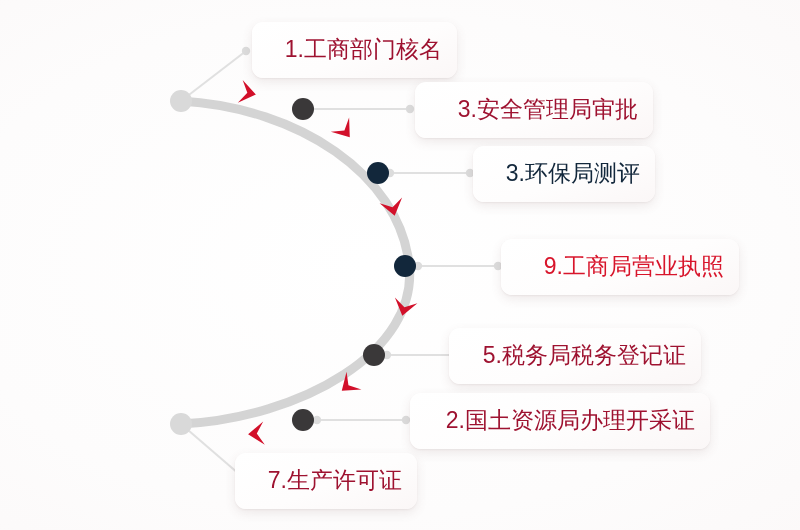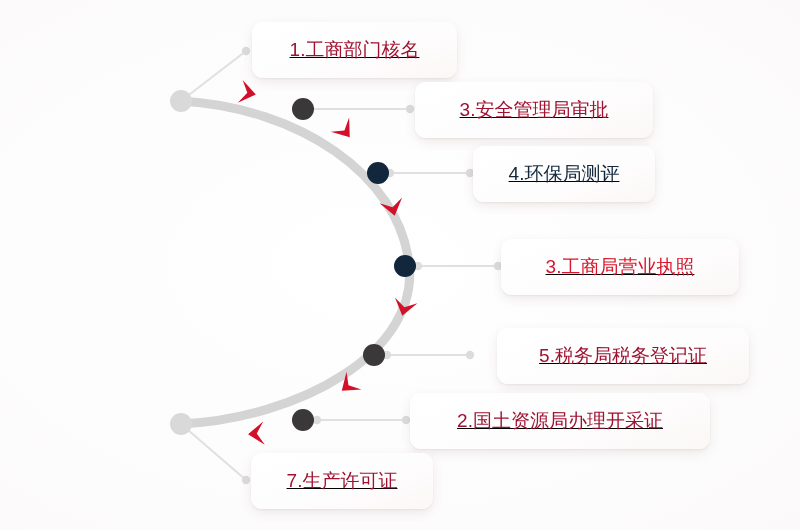--- a/index.html
+++ b/index.html
@@ -79,27 +79,26 @@
   
   .label-card {
     position: absolute;
     border-radius: 11px;
     background: linear-gradient(160deg, #ffffff 0%, #fefdfd 55%, #fbf7f7 100%);
     box-shadow:
       0 4px 11px rgba(110,70,70,0.11),
       0 1px 2px rgba(110,70,70,0.07);
     display: flex;
     align-items: center;
-    justify-content: center;
+    justify-content: flex-end;
     white-space: nowrap;
-    font-size: 19px;
+    font-size: 23px;
     line-height: 1;
     padding: 0 15px;
     box-sizing: border-box;
-    text-decoration: underline;
   }
   .label-card .label-text {
     display: block;
     transform: translateY(-1px);
   }
 
   .tone-crimson { color: #9e1230; }
   .tone-navy    { color: #12273b; }
   .tone-red     { color: #d8152b; }
 </style>
@@ -169,32 +168,32 @@
 
   <div class="label-card" style="left:252px; top:22px; width:205px; height:56px;">
     <span class="label-text tone-crimson">1.工商部门核名</span>
   </div>
 
   <div class="label-card" style="left:415px; top:82px; width:238px; height:56px;">
     <span class="label-text tone-crimson">3.安全管理局审批</span>
   </div>
 
   <div class="label-card" style="left:473px; top:146px; width:182px; height:56px;">
-    <span class="label-text tone-navy">4.环保局测评</span>
+    <span class="label-text tone-navy">3.环保局测评</span>
   </div>
 
   <div class="label-card" style="left:501px; top:239px; width:238px; height:56px;">
-    <span class="label-text tone-red">3.工商局营业执照</span>
+    <span class="label-text tone-red">9.工商局营业执照</span>
   </div>
 
-  <div class="label-card" style="left:497px; top:328px; width:252px; height:56px;">
+  <div class="label-card" style="left:449px; top:328px; width:252px; height:56px;">
     <span class="label-text tone-crimson">5.税务局税务登记证</span>
   </div>
 
   <div class="label-card" style="left:410px; top:393px; width:300px; height:56px;">
     <span class="label-text tone-crimson">2.国土资源局办理开采证</span>
   </div>
 
-  <div class="label-card" style="left:251px; top:453px; width:182px; height:56px;">
+  <div class="label-card" style="left:235px; top:453px; width:182px; height:56px;">
     <span class="label-text tone-crimson">7.生产许可证</span>
   </div>
 
 </div>
 
 </body></html>

